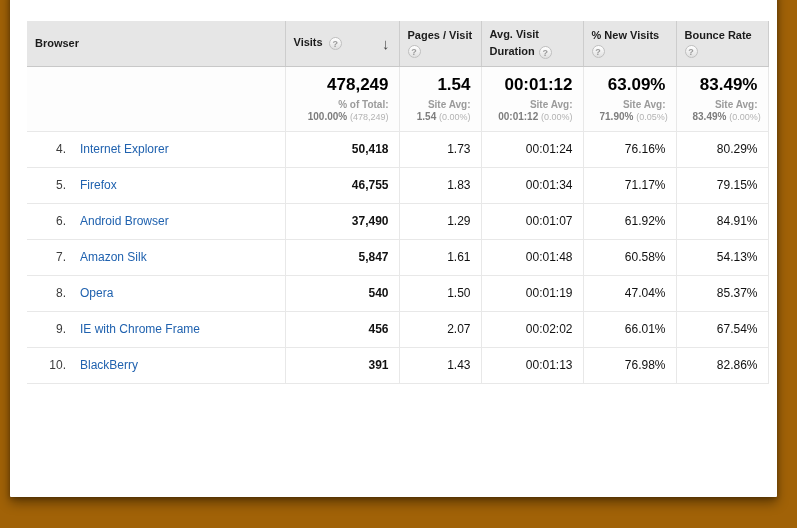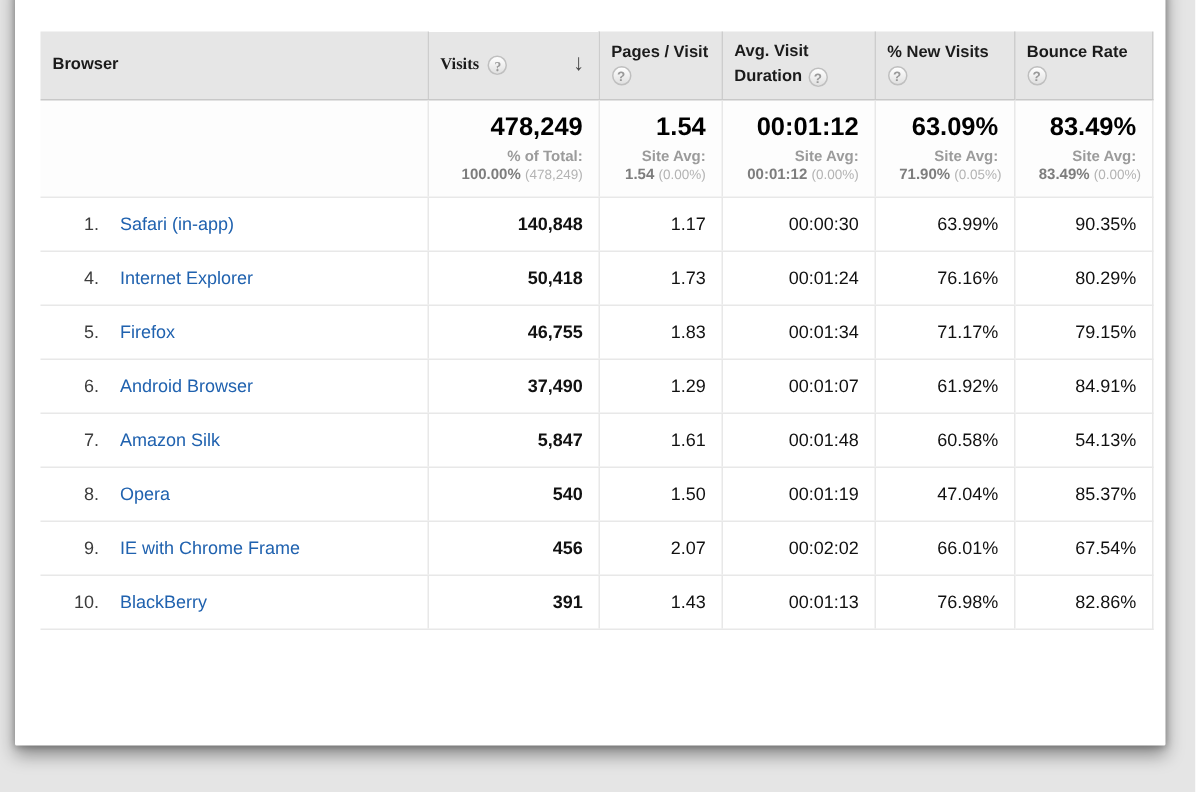--- a/index.html
+++ b/index.html
@@ -1,40 +1,40 @@
 <!DOCTYPE html>
 <html><head>
 <meta charset="utf-8">
 <style>
   * { margin:0; padding:0; box-sizing:border-box; }
   html,body { background:#ffffff; }
   .viewport {
     position:relative; width:797px; height:528px; overflow:hidden;
-    background:#e5e5e5; font-family:"Liberation Sans", sans-serif;
+    background:#a16207; font-family:"Liberation Sans", sans-serif;
   }
   .card {
     position:absolute; left:10px; top:-15px; width:767px; height:512px;
     background:#ffffff; border-radius:1px;
     box-shadow: 0 6px 12px rgba(0,0,0,0.40), 0 1px 5px rgba(0,0,0,0.28);
   }
   table.ga-table {
     position:absolute; left:17px; top:36px; width:741px;
     border-collapse:collapse; table-layout:fixed;
     font-family:"Liberation Sans", sans-serif;
   }
   
   tr.head th {
     background:#e6e6e6; height:45px; font-size:11px; font-weight:bold;
     color:#1b1b1b; text-align:left; vertical-align:middle;
     border-bottom:1px solid #c8c8c8; padding:0 8px; cursor:pointer;
   }
   tr.head th + th { border-left:1px solid #cdcdcd; }
   tr.head th:last-child { border-right:1px solid #cdcdcd; }
   th.col-browser { padding-left:24px; }
-  th.col-visits { position:relative;font-family:Liberation Serif, serif; }
+  th.col-visits { position:relative; }
   .sort-arrow {
     position:absolute; right:9px; top:50%; transform:translateY(-50%);
     font-size:15px; color:#4a4a4a; font-weight:bold;
   }
   .help {
     display:inline-block; width:13px; height:13px; line-height:12px;
     border-radius:50%; border:1px solid #bfbfbf;
     background:linear-gradient(#ffffff,#e0e0e0);
     color:#9a9a9a; font-size:9px; font-weight:bold; text-align:center;
     vertical-align:middle; cursor:pointer;
@@ -130,30 +130,20 @@
             <div class="avgline"><span class="avgval">71.90%</span> <span class="delta">(0.05%)</span></div>
           </td>
           <td>
             <div class="big">83.49%</div>
             <div class="cap">Site Avg:</div>
             <div class="avgline"><span class="avgval">83.49%</span> <span class="delta">(0.00%)</span></div>
           </td>
         </tr>
       </thead>
       <tbody id="rows-body">
-  <tr class="row">
-    <td class="c-browser">
-      <span class="rank">1.</span><a class="blink">Safari (in-app)</a>
-    </td>
-    <td class="c-num c-visits">140,848</td>
-    <td class="c-num">1.17</td>
-    <td class="c-num">00:00:30</td>
-    <td class="c-num">63.99%</td>
-    <td class="c-num">90.35%</td>
-  </tr>
 
 
 
   <tr class="row">
     <td class="c-browser">
       <span class="rank">4.</span><a class="blink">Internet Explorer</a>
     </td>
     <td class="c-num c-visits">50,418</td>
     <td class="c-num">1.73</td>
     <td class="c-num">00:01:24</td>

